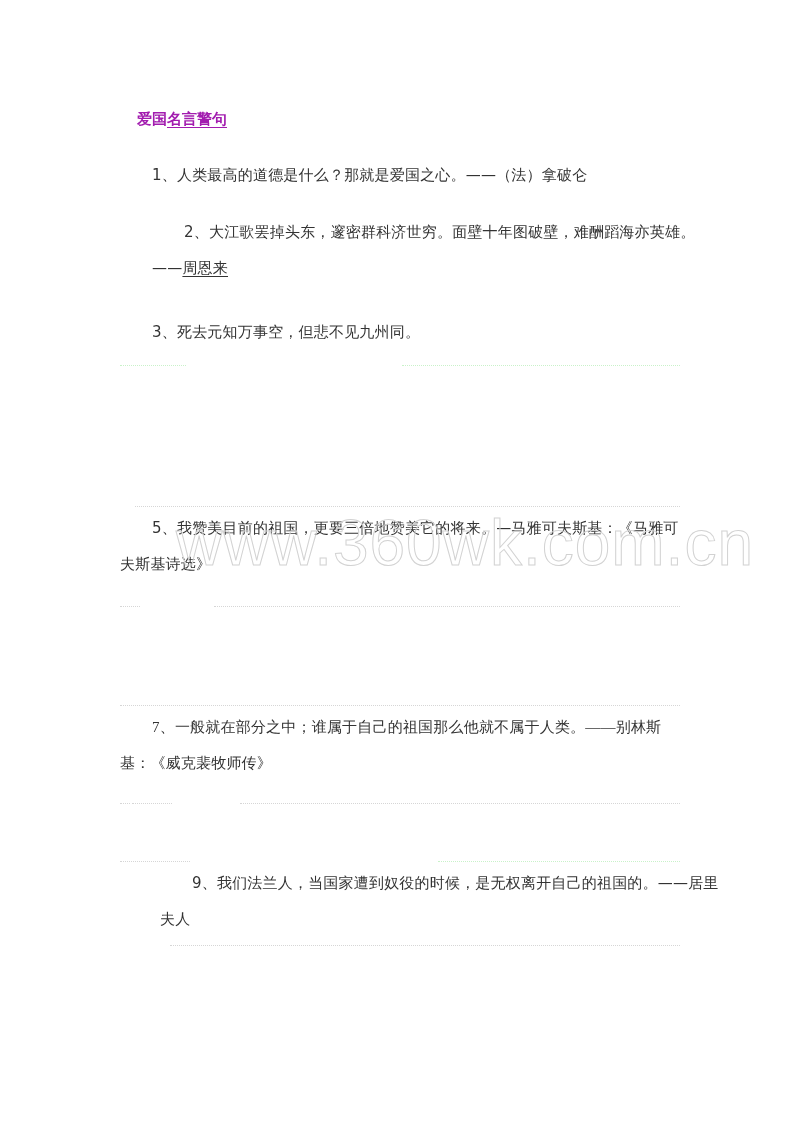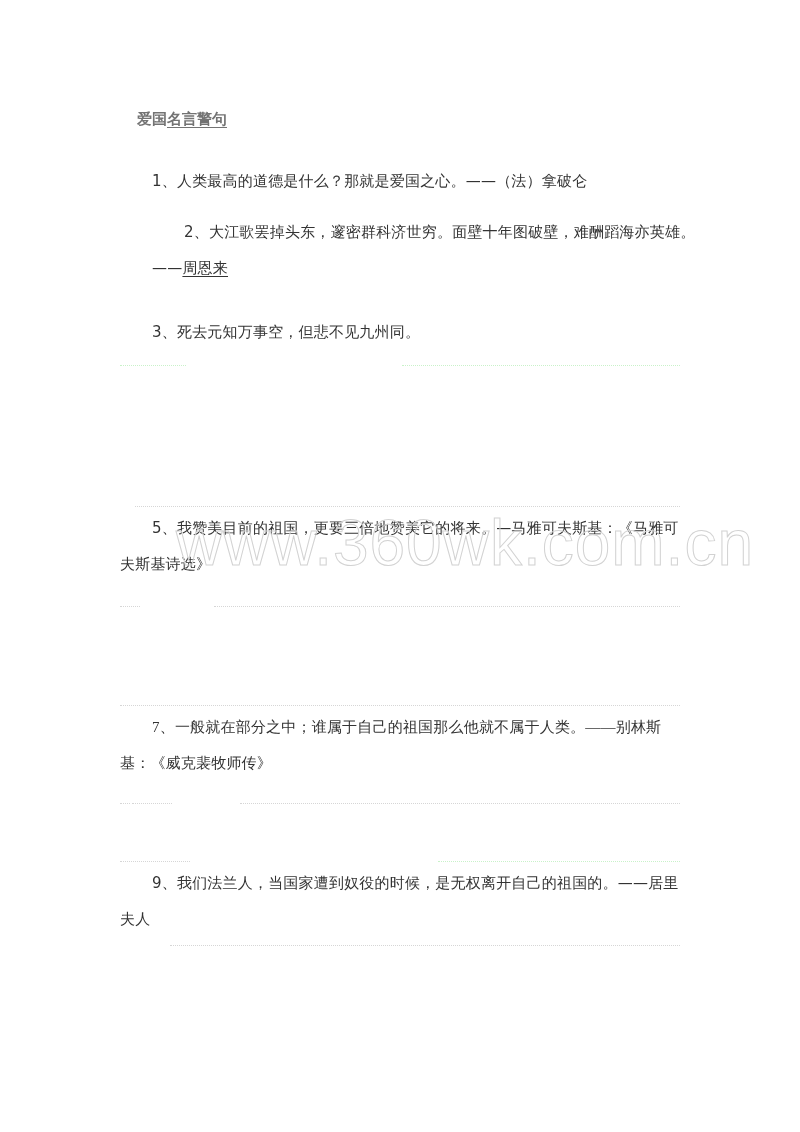--- a/index.html
+++ b/index.html
@@ -22,21 +22,21 @@
       width: 800px;
       height: 1132px;
     }
     .title {
       position: absolute;
       left: 137px;
       top: 108px;
       font-size: 15px;
       font-weight: bold;
       line-height: 22px;
-      color: #737373;
+      color: #a21caf;
       white-space: nowrap;
     }
     .title .u {
       text-decoration: underline;
       text-underline-offset: 3px;
     }
     .quote {
       position: absolute;
       left: 120px;
       width: 560px;
@@ -74,21 +74,21 @@
   </style>
 </head>
 <body>
 
 <div class="page">
 
   <div class="title">
     <span>爱国</span><span class="u">名言警句</span>
   </div>
 
-  <div class="quote" style="top:163px;">
+  <div class="quote" style="top:157px;">
     <span>1、人类最高的道德是什么？那就是爱国之心。——（法）拿破仑</span>
   </div>
 
   <div class="quote" style="top:214px;margin-left:32px;">
     <span>2、大江歌罢掉头东，邃密群科济世穷。面壁十年图破壁，难酬蹈海亦英雄。——</span><span class="author-u">周恩来</span>
   </div>
 
   <div class="quote" style="top:314px;">
     <span>3、死去元知万事空，但悲不见九州同。</span>
   </div>
@@ -116,19 +116,19 @@
   </div>
 
   <div class="sep" style="left:120px; top:803px; width:10px;"></div>
   <div class="sep" style="left:132px; top:803px; width:40px;"></div>
   <div class="sep" style="left:240px; top:803px; width:440px;"></div>
 
 
   <div class="sep" style="left:120px; top:861px; width:70px;"></div>
   <div class="sep green" style="left:438px; top:861px; width:242px;"></div>
 
-  <div class="quote" style="top:865px;">
+  <div class="quote" style="top:865px;margin-left:40px;">
     <span>9、我们法兰人，当国家遭到奴役的时候，是无权离开自己的祖国的。——居里夫人</span>
   </div>
 
   <div class="sep" style="left:170px; top:945px; width:510px;"></div>
 
 </div>
 
 </body></html>

